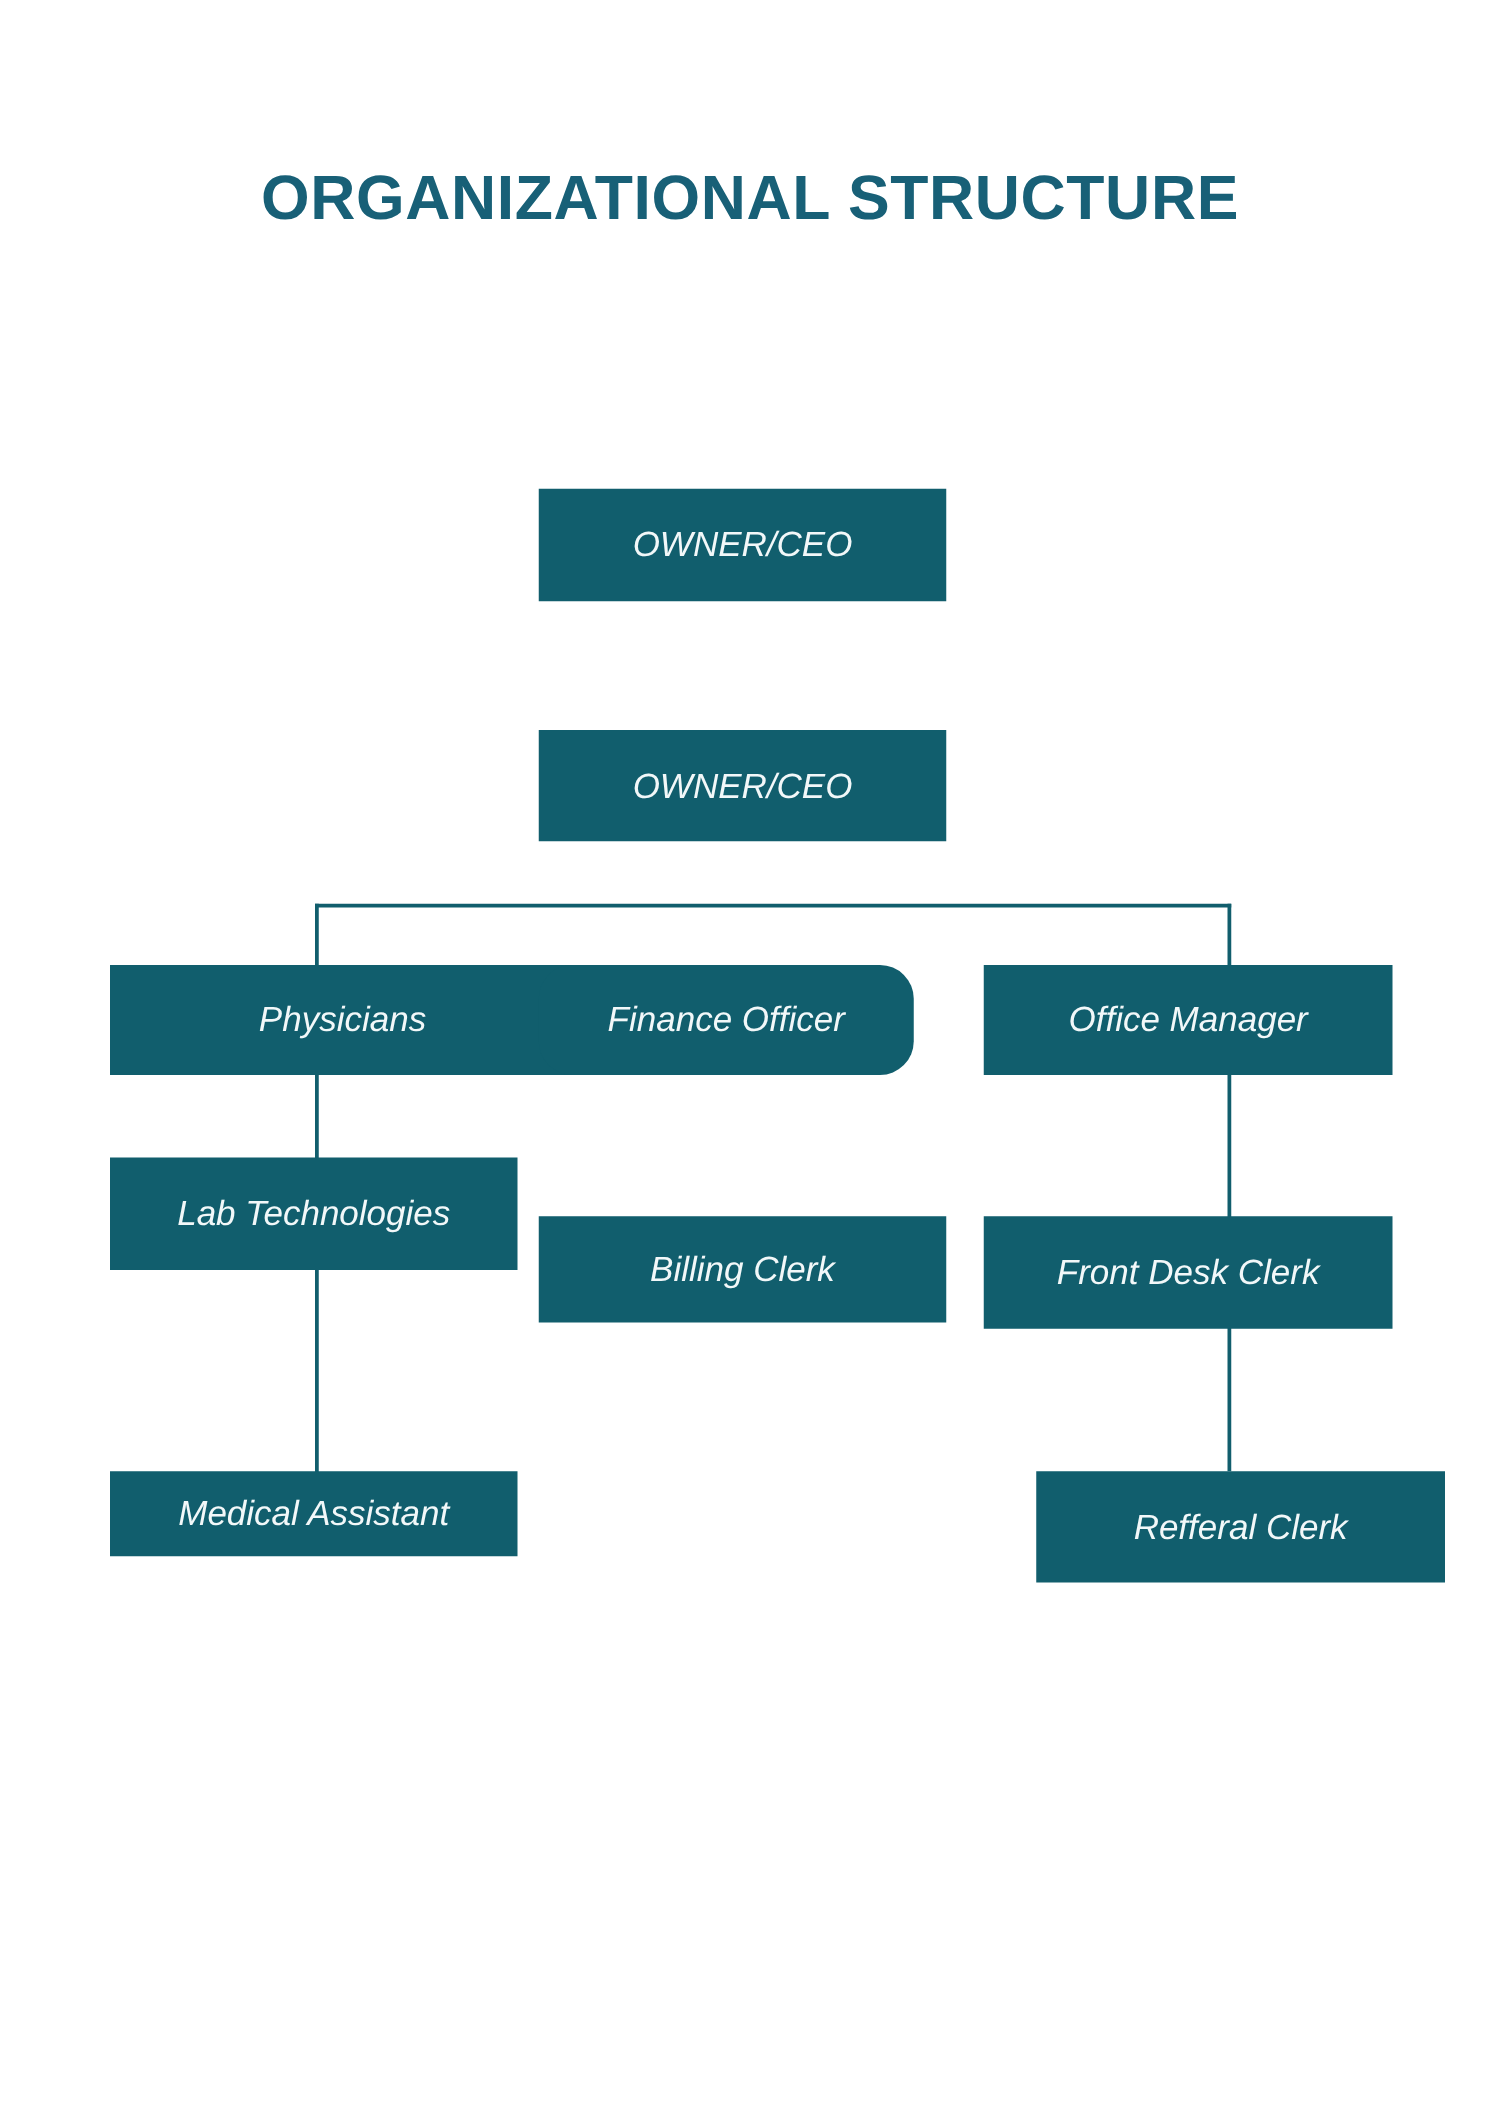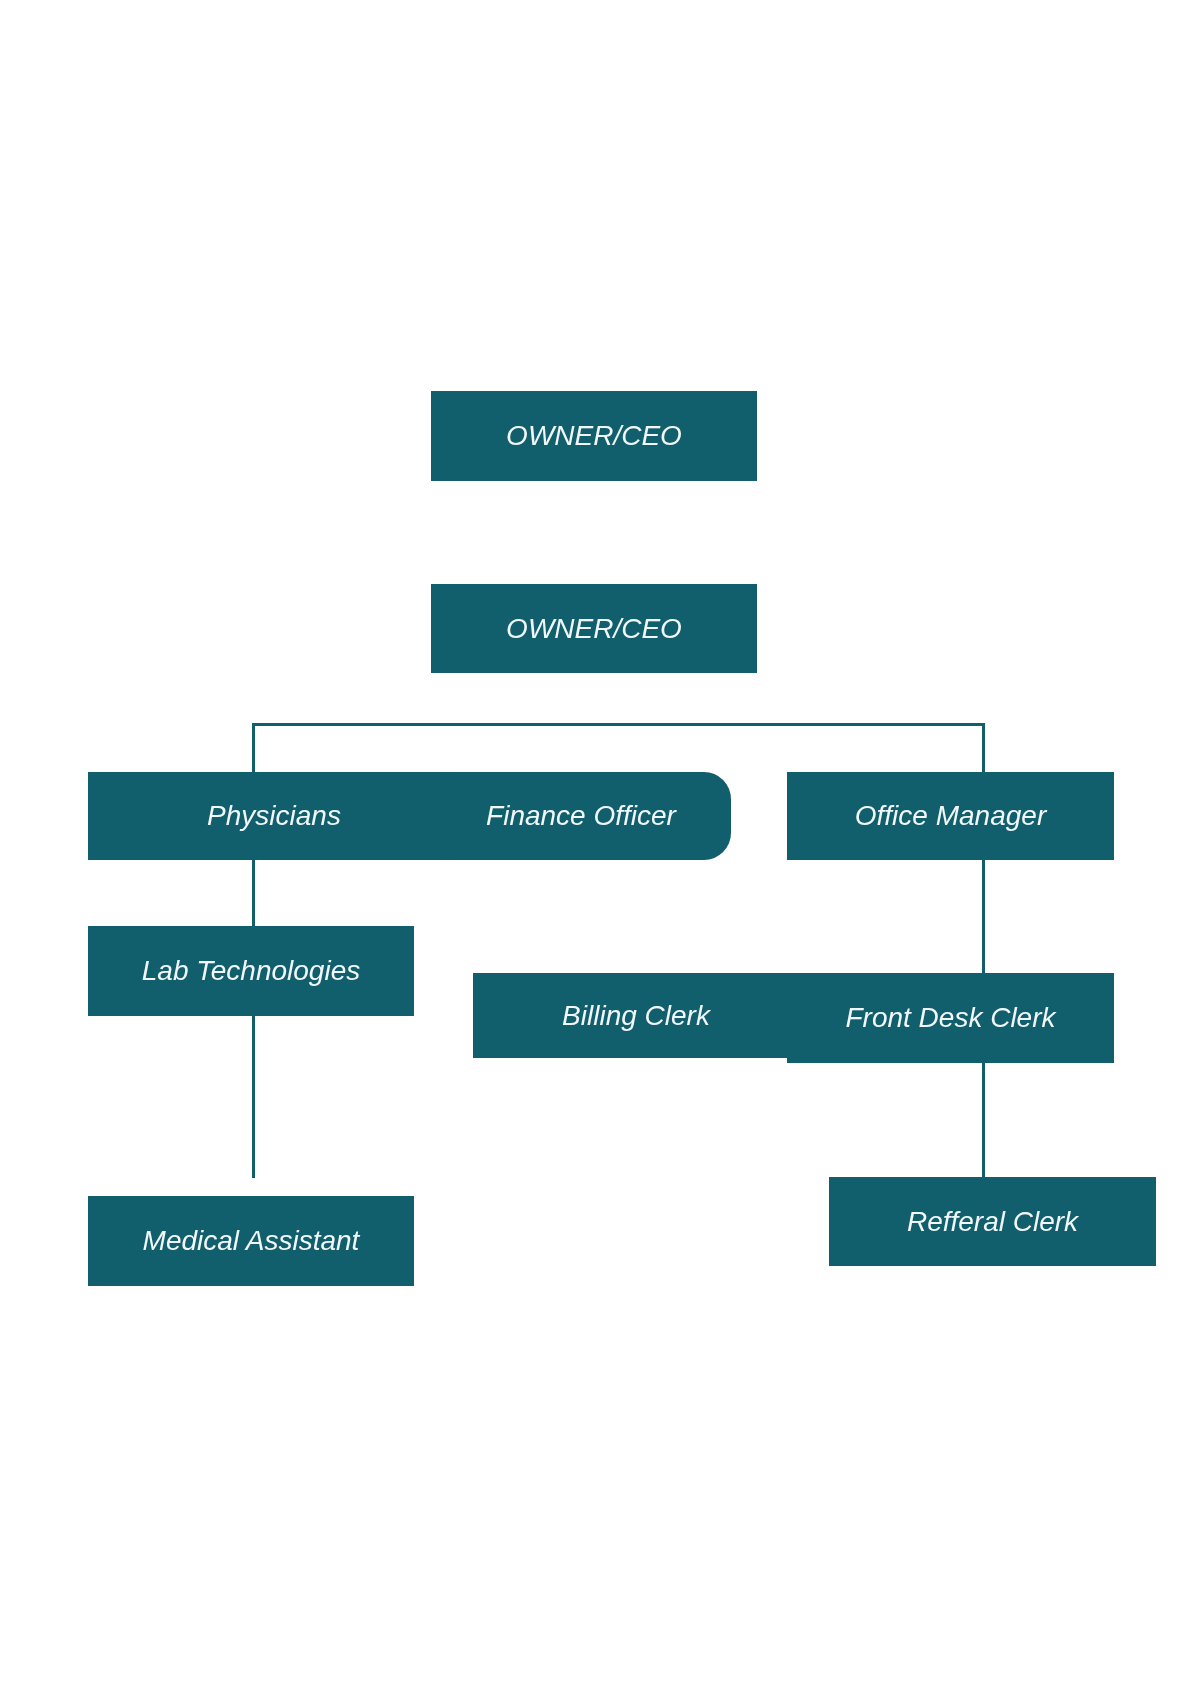--- a/index.html
+++ b/index.html
@@ -47,31 +47,32 @@
     justify-content: center;
     text-align: center;
     white-space: nowrap;
     font-style: italic;
   }
 </style>
 </head>
 <body>
 
 <div class="page" style="--page-bg: #ffffff; --title-color: #186077; --box-fill: #115e6d; --box-text: #f2f8f9; --connector-color: #115e6d;">
+  <div class="chart-title">ORGANIZATIONAL STRUCTURE</div>
 
   <div class="diagram">
 
     <div class="connector" style="left:252px; top:723px; width:733px; height:3px;"></div>
     <div class="connector" style="left:252px; top:723px; width:3px; height:455px;"></div>
     <div class="connector" style="left:982px; top:723px; width:3px; height:454px;"></div>
 
   <div class="org-node" style="left: 431px; top: 391px; width: 326px; height: 90px;">OWNER/CEO</div>
       <div class="org-node" style="left: 431px; top: 584px; width: 326px; height: 89px;">OWNER/CEO</div>
       <div class="org-node" style="left: 88px; top: 772px; width: 372px; height: 88px;">Physicians</div>
       <div class="org-node" style="left: 431px; top: 772px; width: 300px; height: 88px; border-radius: 27px;">Finance Officer</div>
       <div class="org-node" style="left: 787px; top: 772px; width: 327px; height: 88px;">Office Manager</div>
       <div class="org-node" style="left: 88px; top: 926px; width: 326px; height: 90px;">Lab Technologies</div>
-      <div class="org-node" style="left: 431px; top: 973px; width: 326px; height: 85px; margin-left: 42px;">Billing Clerk</div>
+      <div class="org-node" style="left: 431px; top: 973px; width: 326px; height: 85px;">Billing Clerk</div>
       <div class="org-node" style="left: 787px; top: 973px; width: 327px; height: 90px;">Front Desk Clerk</div>
-      <div class="org-node" style="left: 88px; top: 1177px; width: 326px; height: 90px; margin-top: 19px;">Medical Assistant</div>
+      <div class="org-node" style="left: 88px; top: 1177px; width: 326px; height: 68px;">Medical Assistant</div>
       <div class="org-node" style="left: 829px; top: 1177px; width: 327px; height: 89px;">Refferal Clerk</div>
     </div>
 </div>
 
 </body></html>

